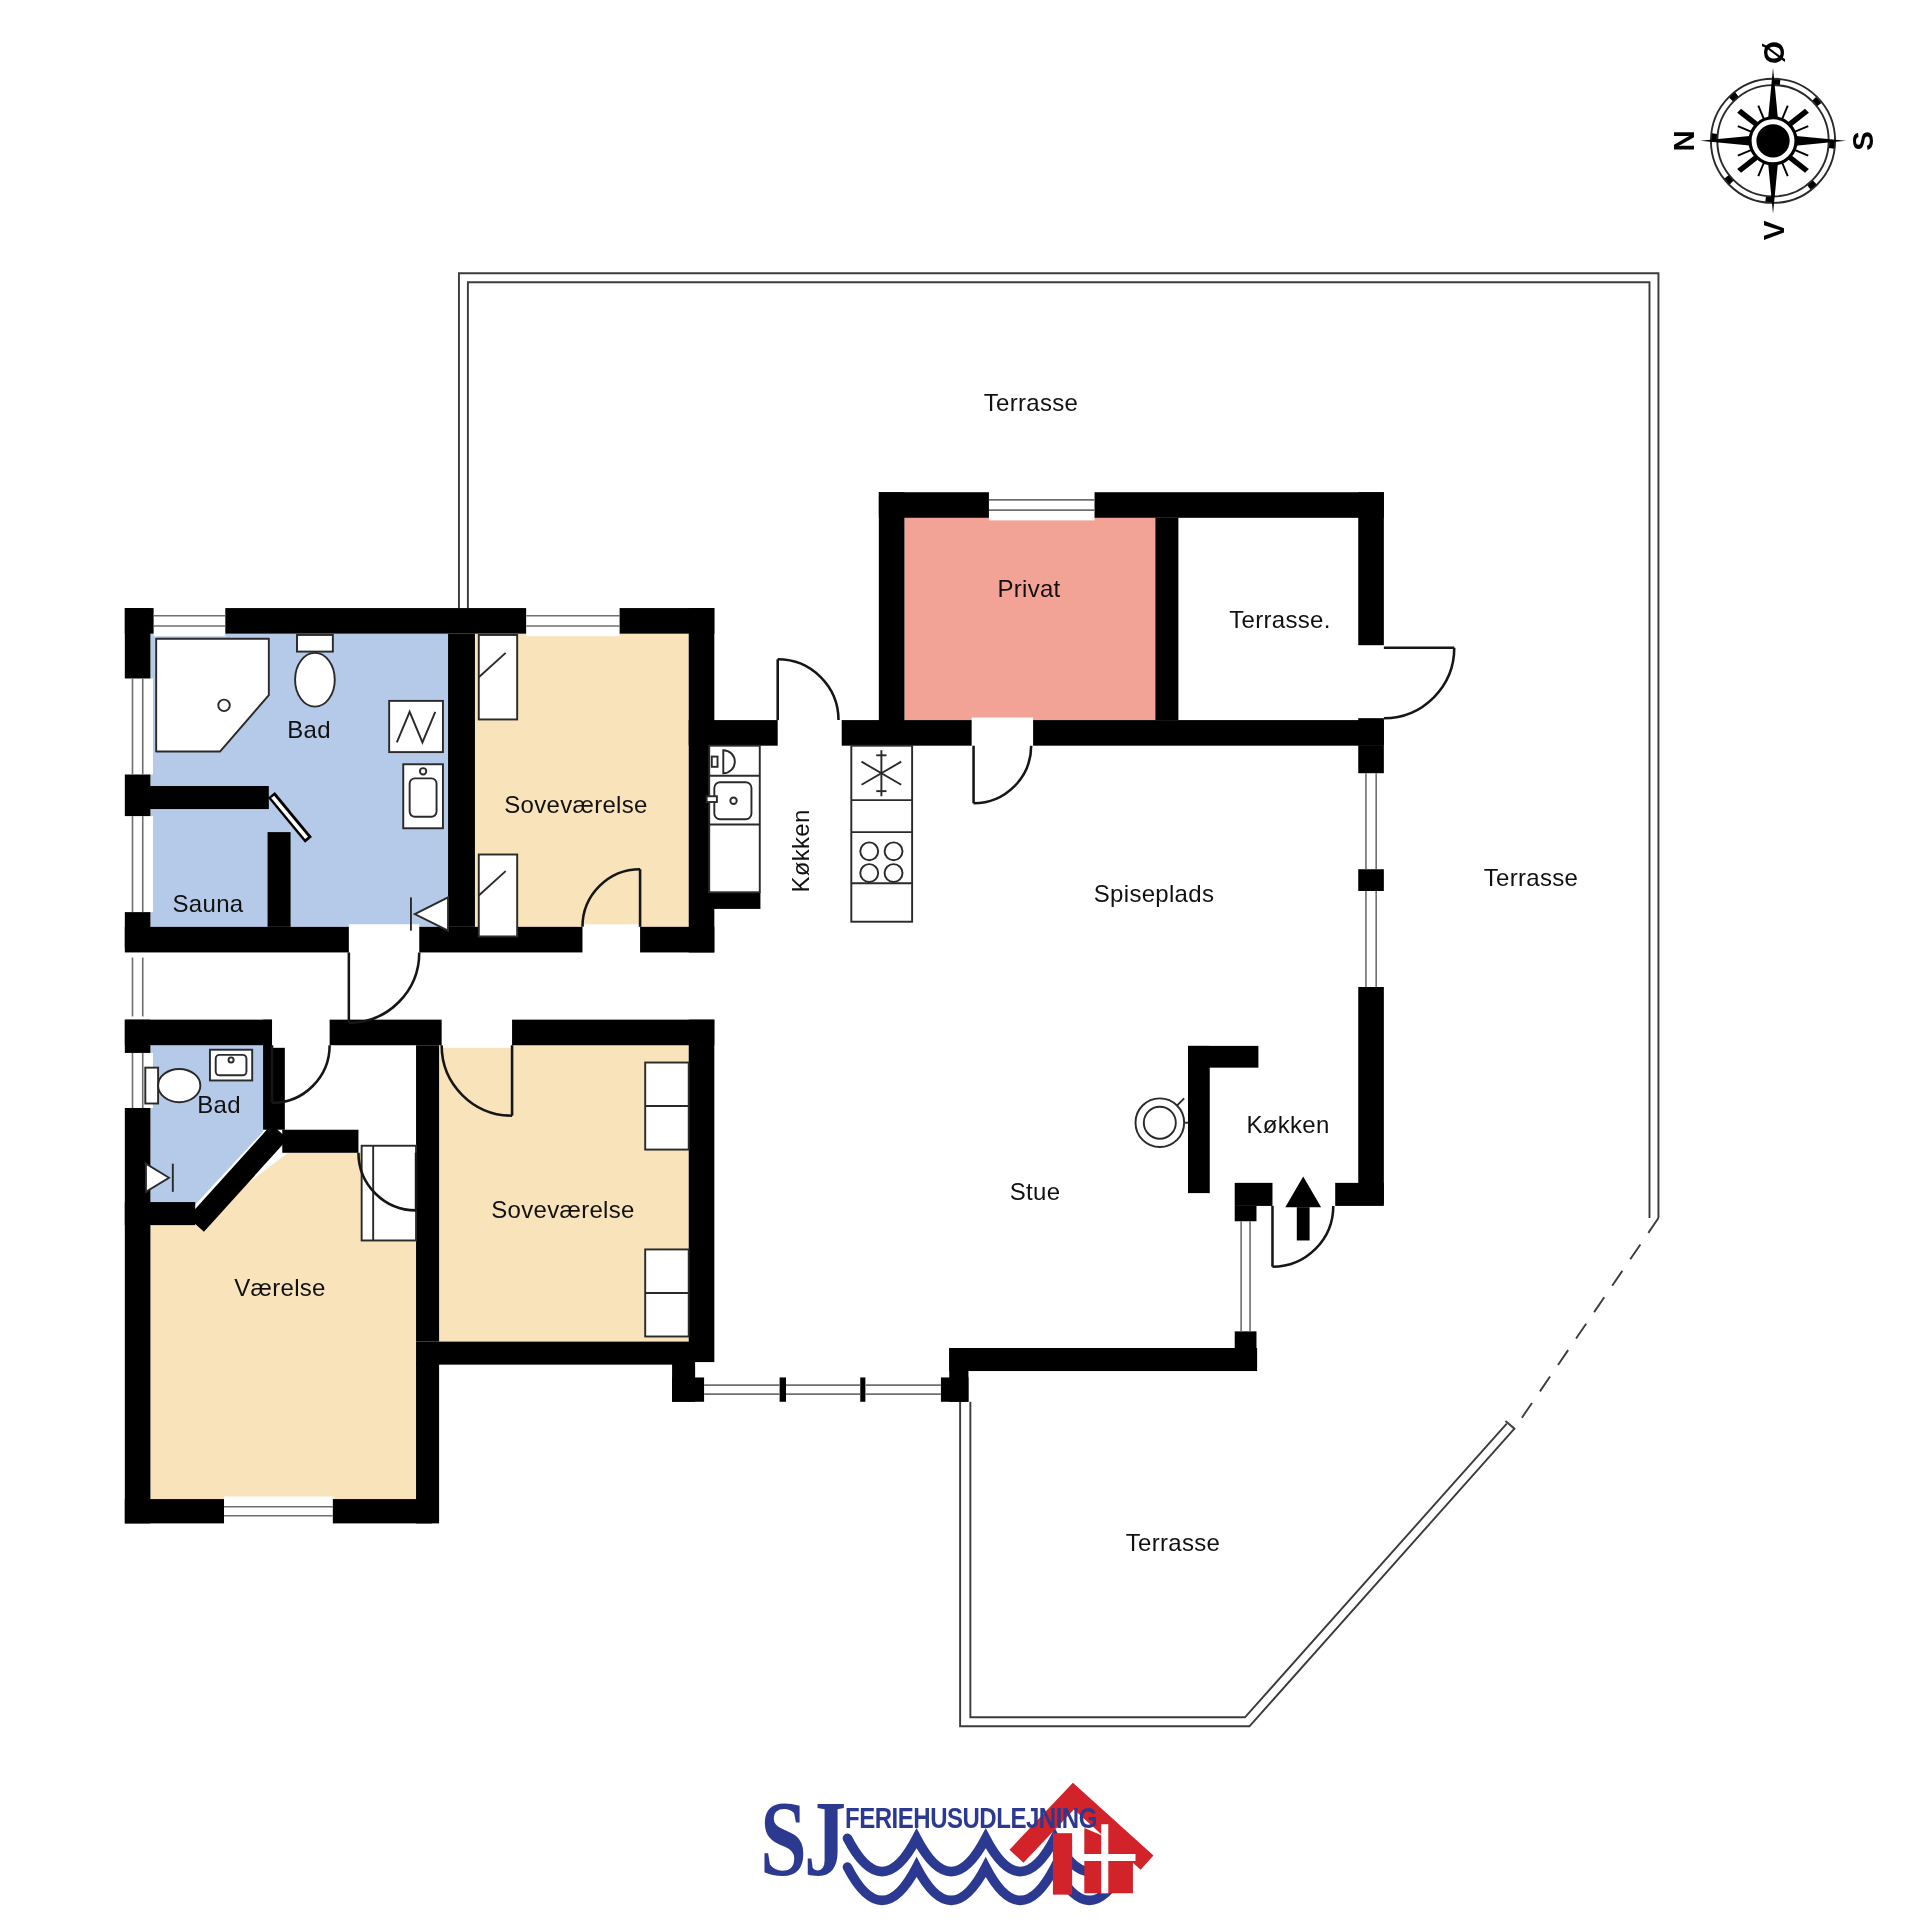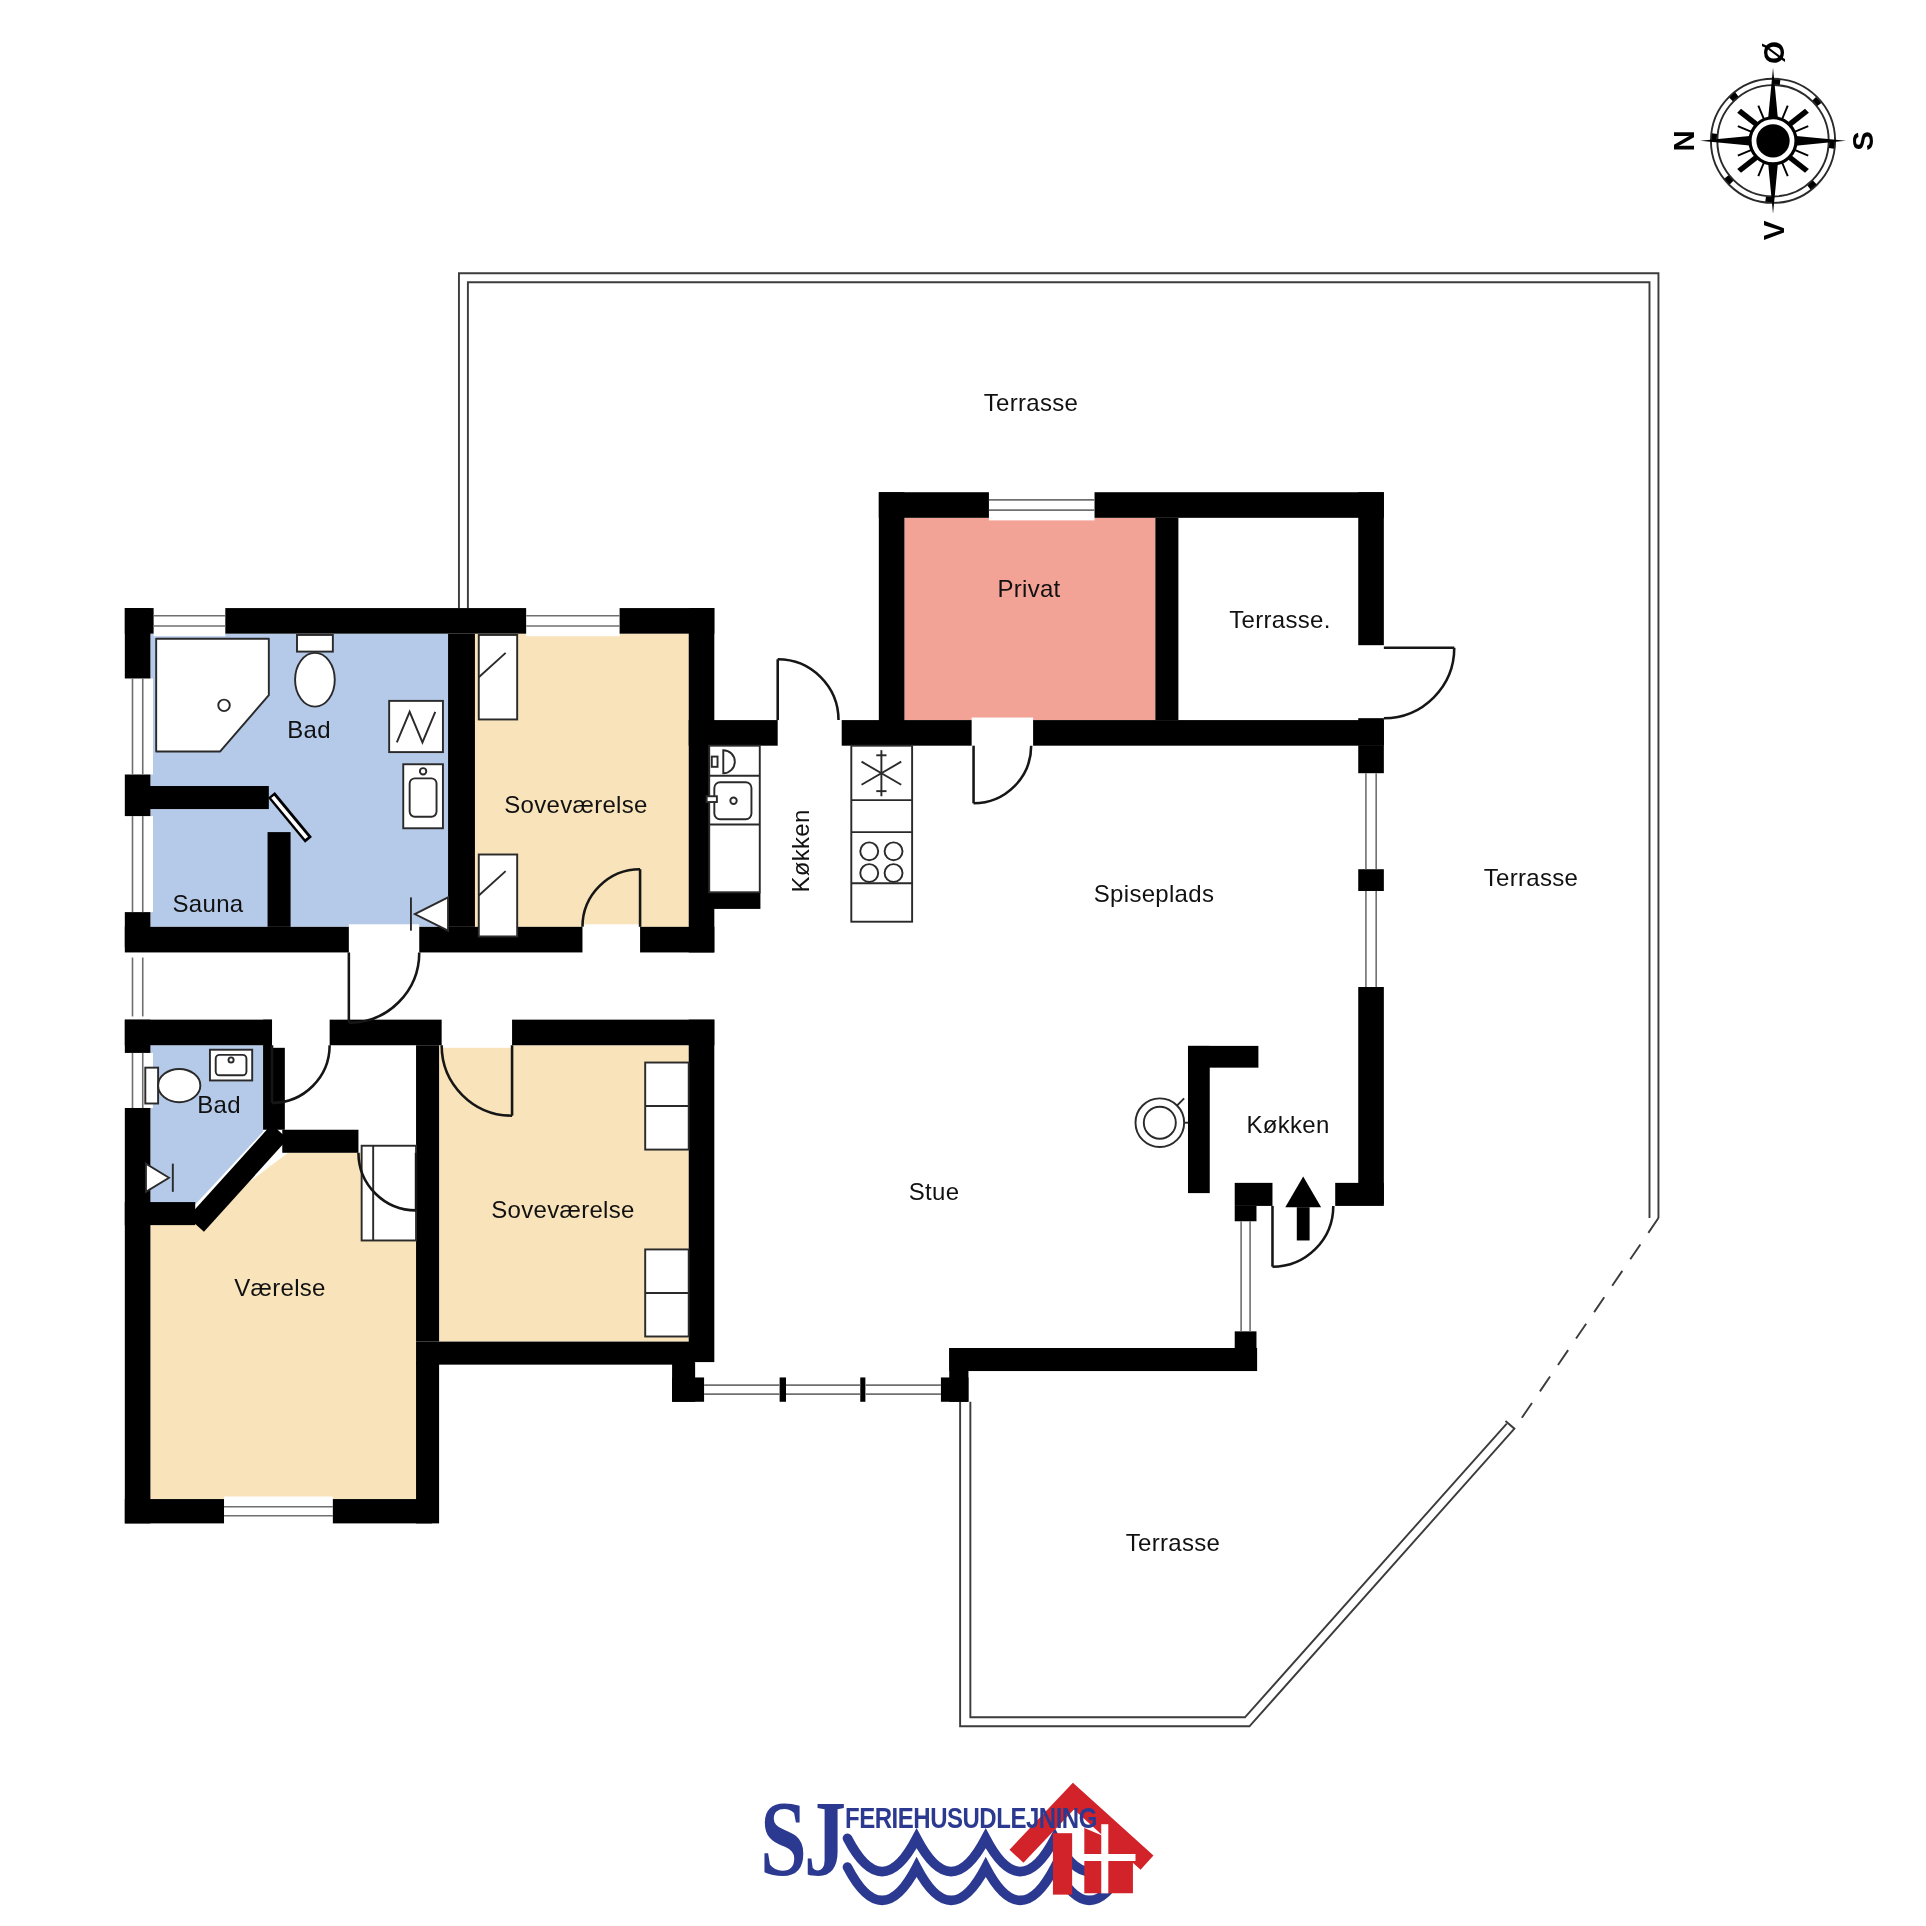--- a/index.html
+++ b/index.html
@@ -377,21 +377,21 @@
   <div class="lbl" style="left:1031px;top:403px">Terrasse</div>
   <div class="lbl" style="left:1531px;top:878px">Terrasse</div>
   <div class="lbl" style="left:1173px;top:1543px">Terrasse</div>
   <div class="lbl" style="left:309px;top:730px">Bad</div>
   <div class="lbl" style="left:208px;top:904px">Sauna</div>
   <div class="lbl" style="left:576px;top:805px">Soveværelse</div>
   <div class="lbl rot" style="left:801px;top:851px">Køkken</div>
   <div class="lbl" style="left:1029px;top:589px">Privat</div>
   <div class="lbl" style="left:1280px;top:620px">Terrasse.</div>
   <div class="lbl" style="left:1154px;top:894px">Spiseplads</div>
-  <div class="lbl" style="left:934px;top:1192px">Stue</div>
+  <div class="lbl" style="left:1035px;top:1192px">Stue</div>
   <div class="lbl" style="left:1288px;top:1125px">Køkken</div>
   <div class="lbl" style="left:219px;top:1105px">Bad</div>
   <div class="lbl" style="left:280px;top:1288px">Værelse</div>
   <div class="lbl" style="left:563px;top:1210px">Soveværelse</div>
 
   <div class="logo-sj">SJ</div>
   <div class="logo-name">FERIEHUSUDLEJNING</div>
 
 </div>
 

